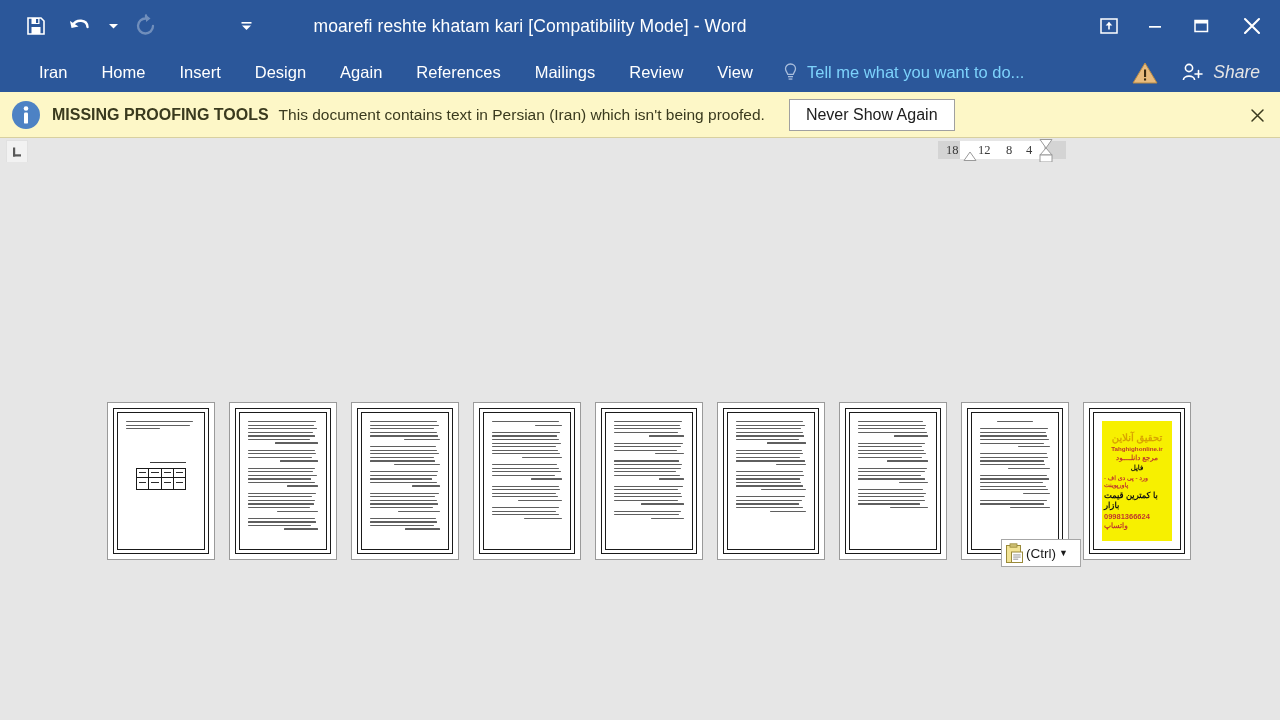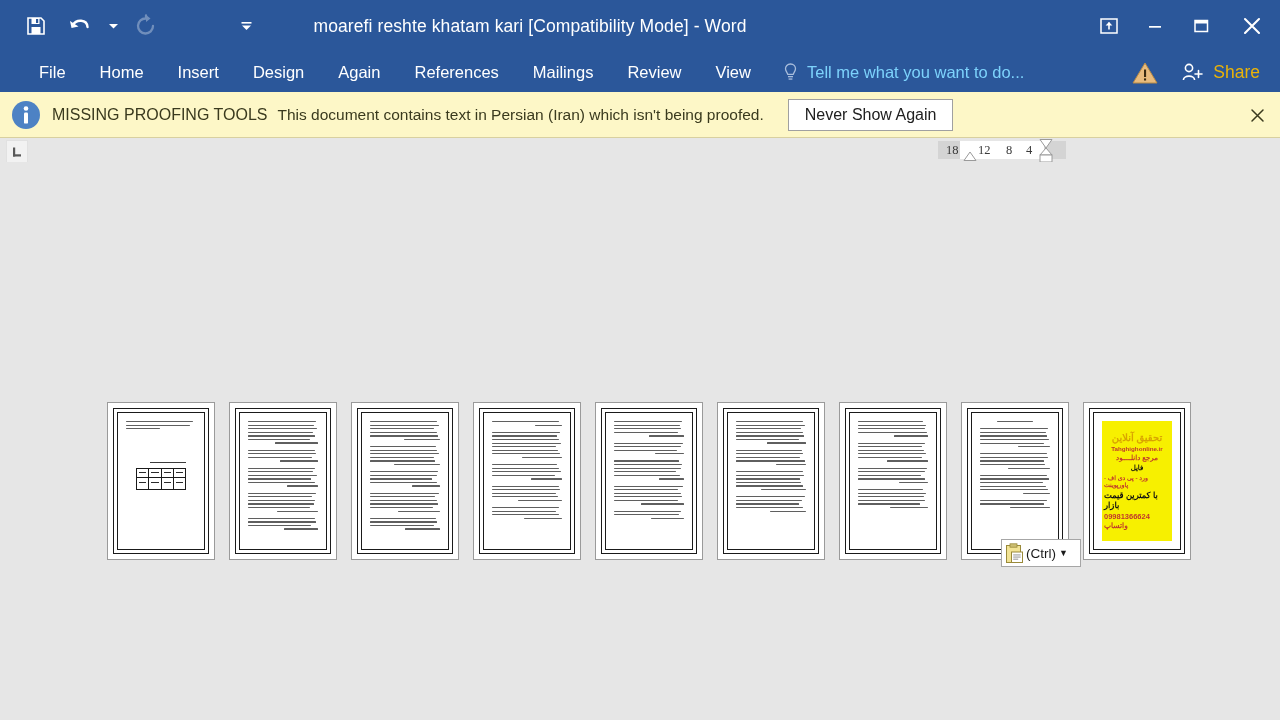--- a/index.html
+++ b/index.html
@@ -50,31 +50,31 @@
   .tellme {
     position:absolute; left:783px; top:0; height:40px; display:flex; align-items:center;
     gap:9px; cursor:pointer;
   }
   .tellme-text { color:#7dd3fc; font-size:16.5px; white-space:nowrap; }
   .warn-icon { position:absolute; left:1131px; top:8px; width:28px; height:26px; cursor:pointer; }
   .share {
     position:absolute; right:14px; top:0; height:40px; display:flex; align-items:center;
     gap:9px; cursor:pointer; padding:0 6px;
   }
-  .share-text { color:#eab308; font-size:17.5px; }
+  .share-text { color:#e5e5e5; font-size:17.5px;font-style:italic; }
 
   
   .msgbar {
     position:absolute; top:92px; left:0; width:1280px; height:46px;
     background:#fdf7c7; border-bottom:1px solid #d8d0a0;
     display:flex; align-items:center;
   }
   .msg-info { margin-left:10px; width:32px; height:32px; flex:0 0 auto; }
   .msg-strong {
-    margin-left:10px; font-size:16px; font-weight:normal; color:#3a3a1e; white-space:nowrap;
+    margin-left:10px; font-size:16px; font-weight:bold; color:#3a3a1e; white-space:nowrap;
   }
   .msg-text { margin-left:10px; font-size:15.5px; color:#3a3a1e; white-space:nowrap; }
   .msg-btn {
     margin-left:24px; background:#ffffff; border:1px solid #a0a0a0;
     font-size:16px; color:#202020; padding:6px 16px; cursor:pointer;
     font-family:"Liberation Sans", sans-serif;
   }
   .msg-close {
     position:absolute; right:12px; top:12px; width:22px; height:22px;
     display:flex; align-items:center; justify-content:center; cursor:pointer;
@@ -245,21 +245,21 @@
       <div class="win-btn close">
         <svg width="24" height="24" viewBox="0 0 24 24">
           <path d="M5 5 L19 19 M19 5 L5 19" stroke="#ffffff" stroke-width="2.1" stroke-linecap="round"></path>
         </svg>
       </div>
     </div>
   </div>
 
   <div class="ribbon">
     <div class="tabs">
-      <div class="tab">File</div>
+      <div class="tab">Iran</div>
       <div class="tab">Home</div>
       <div class="tab">Insert</div>
       <div class="tab">Design</div>
       <div class="tab">Again</div>
       <div class="tab">References</div>
       <div class="tab">Mailings</div>
       <div class="tab">Review</div>
       <div class="tab">View</div>
     </div>
 

